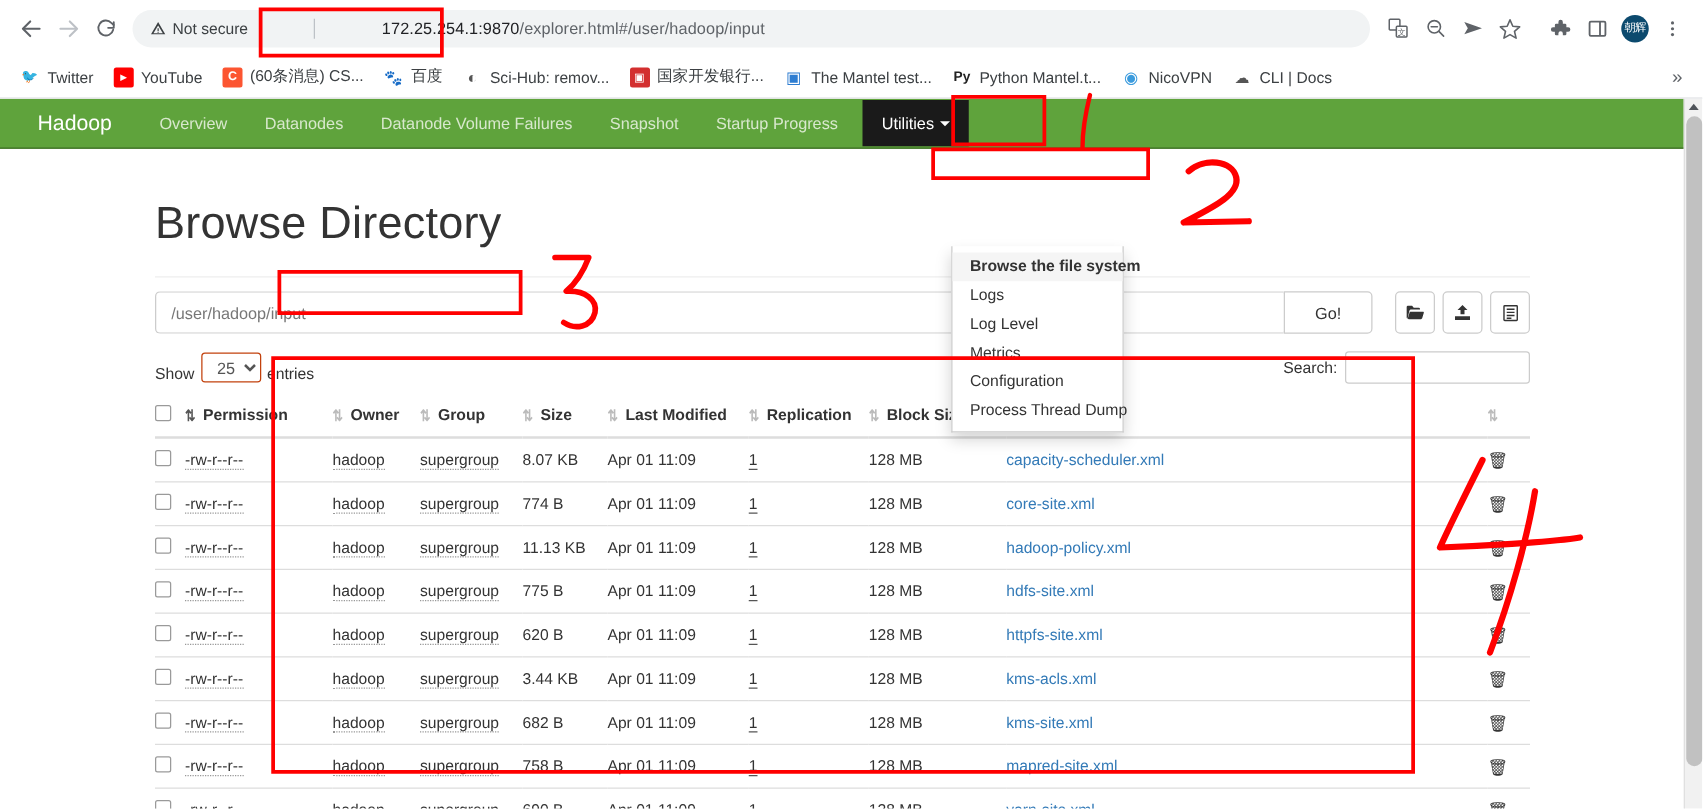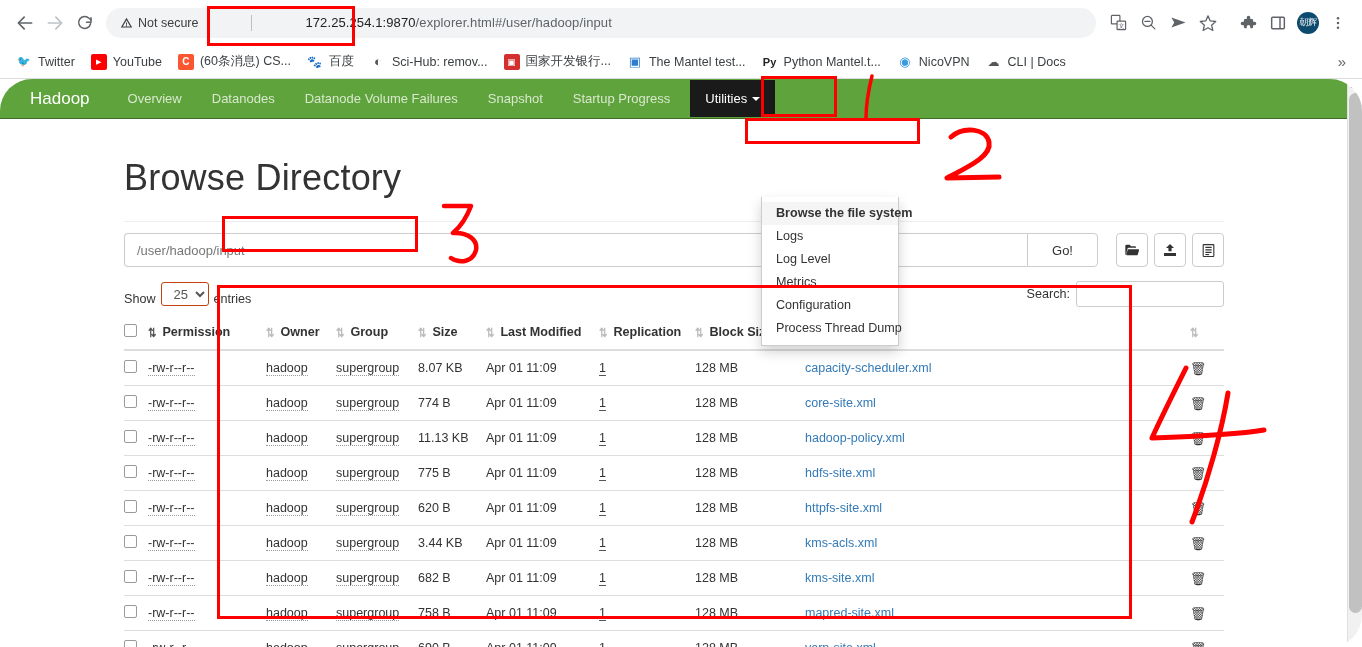--- a/index.html
+++ b/index.html
@@ -90,21 +90,20 @@
     font-size: 11px; border-radius: 2px;
   }
   .bm-overflow { margin-left: auto; padding: 4px 8px; color: #5f6368; font-size: 15px; }
 
   
   .page {
     position: relative;
     height: 568px;
     background: #fff;
     overflow: hidden;
-    border-radius: 32px;
   }
   .navbar {
     height: 40px;
     background: #5fa33c;
     display: flex; align-items: center;
     padding-left: 15px;
     border-bottom: 1px solid #3d6e24;
     position: relative;
     margin-right: 15px;
   }

